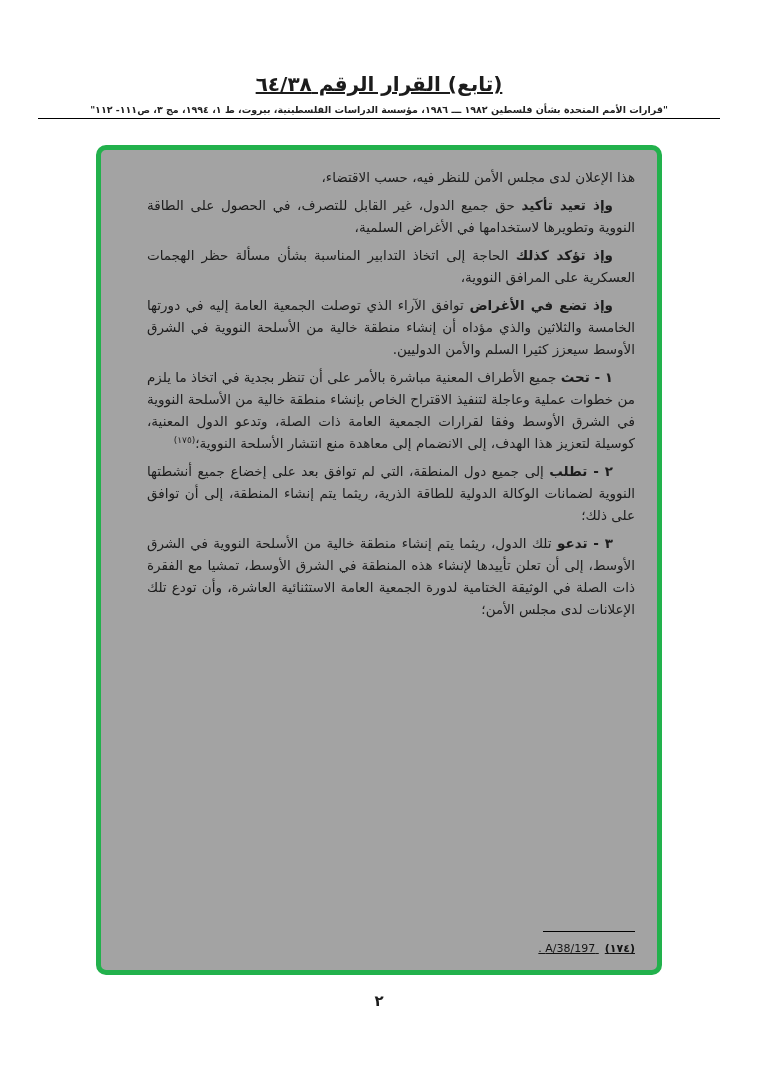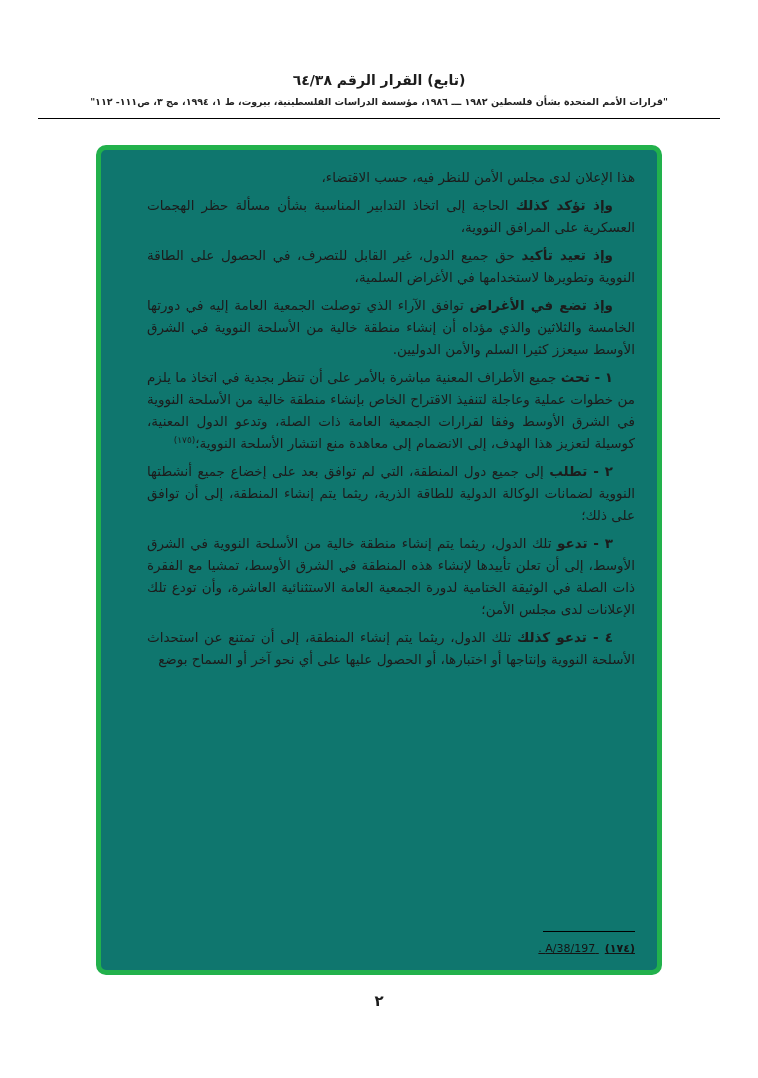--- a/index.html
+++ b/index.html
@@ -11,23 +11,24 @@
   }
   body { position: relative; overflow: hidden; }
 
   
   .doc-header {
     position: absolute;
     top: 72px; left: 0; width: 758px;
     text-align: center;
   }
   .doc-title {
-    font-size: 14px;
+    font-size: 20px;
     font-weight: bold;
     direction: rtl;
+    text-decoration: underline;
   }
   .doc-source {
     margin-top: 8px;
     font-size: 9.5px;
     font-weight: bold;
     direction: rtl;
     color: #222;
   }
   .header-rule {
     position: absolute;
@@ -42,21 +43,21 @@
     position: absolute;
     top: 145px; left: 96px;
     width: 566px; height: 830px;
     border: 5px solid #22b14c;
     border-radius: 10px;
     padding: 16px 22px 12px 46px;
     direction: rtl;
     overflow: hidden;
     display: flex;
     flex-direction: column;
-    background: #0f766e;
+    background: #a3a3a3;
     justify-content: space-between;
   }
 
   .body-text { flex: 0 0 auto; }
   .para {
     font-size: 13.5px;
     line-height: 22px;
     text-align: justify;
     text-indent: 22px;
     margin-bottom: 6px;
@@ -107,35 +108,34 @@
     <div class="doc-source" dir="rtl">"قرارات الأمم المتحدة بشأن فلسطين ١٩٨٢ ـــ ١٩٨٦، مؤسسة الدراسات الفلسطينية، بيروت، ط ١، ١٩٩٤، مج ٣، ص١١١- ١١٢"</div>
   </div>
   <hr class="header-rule">
 
   <div class="green-box" style="border-color: rgb(34, 177, 76);">
 
     <div class="body-text">
 
       <p class="para continuation"><b></b><span>هذا الإعلان لدى مجلس الأمن للنظر فيه، حسب الاقتضاء،</span><span class="fn-ref"></span></p>
 
+      <p class="para"><b>وإذ تعيد تأكيد</b><span> حق جميع الدول، غير القابل للتصرف، في الحصول على الطاقة النووية وتطويرها لاستخدامها في الأغراض السلمية،</span><span class="fn-ref"></span></p>
+
       <p class="para"><b>وإذ تؤكد كذلك</b><span> الحاجة إلى اتخاذ التدابير المناسبة بشأن مسألة حظر الهجمات العسكرية على المرافق النووية،</span><span class="fn-ref"></span></p>
-
-      <p class="para"><b>وإذ تعيد تأكيد</b><span> حق جميع الدول، غير القابل للتصرف، في الحصول على الطاقة النووية وتطويرها لاستخدامها في الأغراض السلمية،</span><span class="fn-ref"></span></p>
 
       <p class="para"><b>وإذ تضع في الأغراض</b><span> توافق الآراء الذي توصلت الجمعية العامة إليه في دورتها الخامسة والثلاثين والذي مؤداه أن إنشاء منطقة خالية من الأسلحة النووية في الشرق الأوسط سيعزز كثيرا السلم والأمن الدوليين.</span><span class="fn-ref"></span></p>
 
 
 
       <p class="para"><b>١ - تحث</b><span> جميع الأطراف المعنية مباشرة بالأمر على أن تنظر بجدية في اتخاذ ما يلزم من خطوات عملية وعاجلة لتنفيذ الاقتراح الخاص بإنشاء منطقة خالية من الأسلحة النووية في الشرق الأوسط وفقا لقرارات الجمعية العامة ذات الصلة، وتدعو الدول المعنية، كوسيلة لتعزيز هذا الهدف، إلى الانضمام إلى معاهدة منع انتشار الأسلحة النووية؛</span><span class="fn-ref">(١٧٥)</span></p>
 
       <p class="para"><b>٢ - تطلب</b><span> إلى جميع دول المنطقة، التي لم توافق بعد على إخضاع جميع أنشطتها النووية لضمانات الوكالة الدولية للطاقة الذرية، ريثما يتم إنشاء المنطقة، إلى أن توافق على ذلك؛</span><span class="fn-ref"></span></p>
 
       <p class="para"><b>٣ - تدعو</b><span> تلك الدول، ريثما يتم إنشاء منطقة خالية من الأسلحة النووية في الشرق الأوسط، إلى أن تعلن تأييدها لإنشاء هذه المنطقة في الشرق الأوسط، تمشيا مع الفقرة ذات الصلة في الوثيقة الختامية لدورة الجمعية العامة الاستثنائية العاشرة، وأن تودع تلك الإعلانات لدى مجلس الأمن؛</span><span class="fn-ref"></span></p>
 
-      <p class="para"><b>٤ - تدعو كذلك</b><span> تلك الدول، ريثما يتم إنشاء المنطقة، إلى أن تمتنع عن استحداث الأسلحة النووية وإنتاجها أو اختبارها، أو الحصول عليها على أي نحو آخر أو السماح بوضع</span><span class="fn-ref"></span></p>
 
     </div>
 
     <div class="fn-block">
       <div class="footnote-sep"></div>
 
       <div class="footnote">
         <span class="fn-num">(١٧٤)</span>
         <span class="fn-text">A/38/197 .</span>
       </div>

